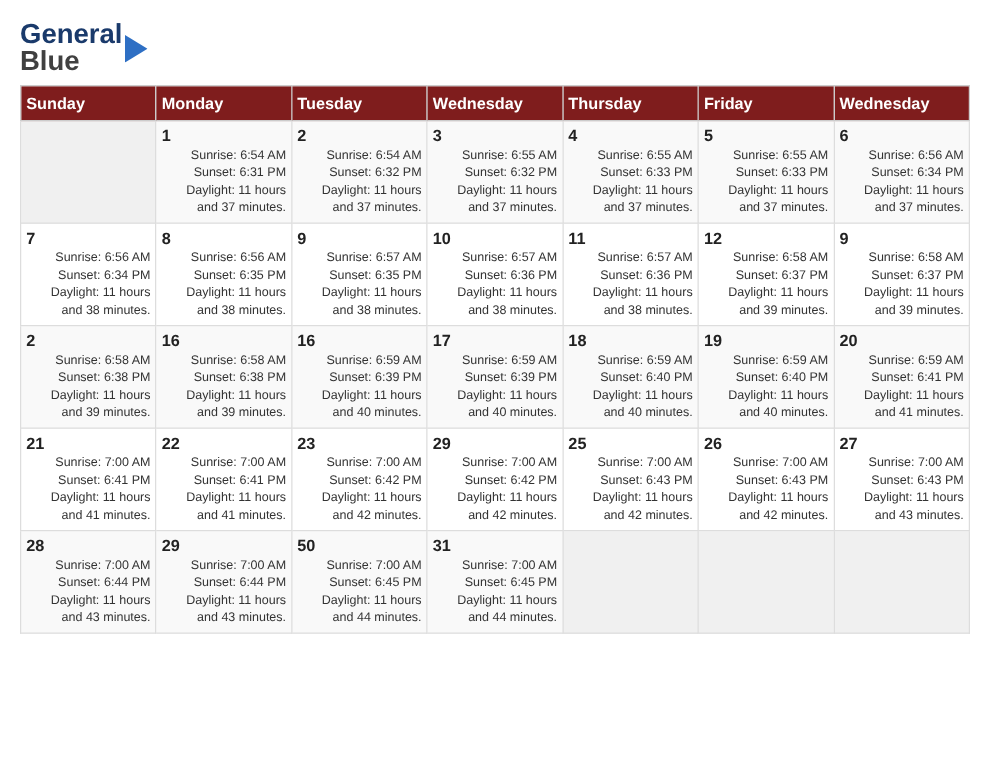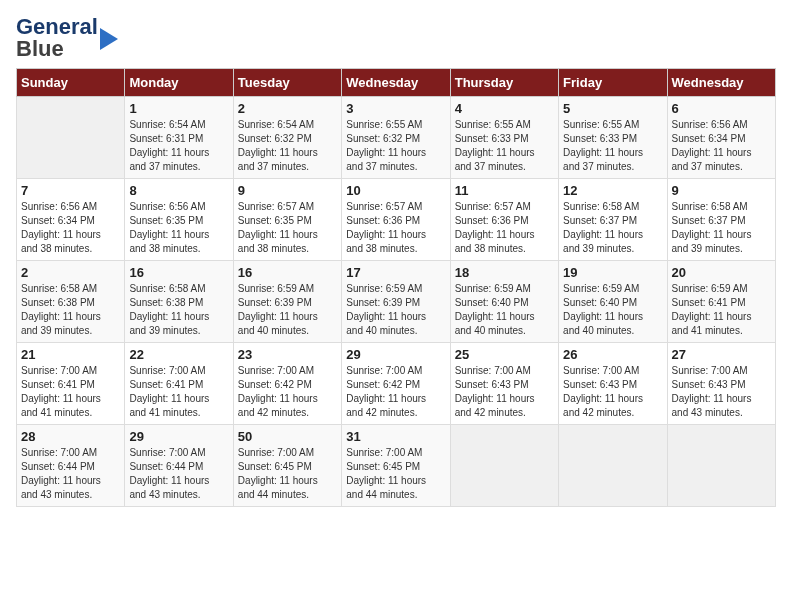--- a/index.html
+++ b/index.html
@@ -74,20 +74,21 @@
       font-weight: bold;
       font-size: 13px;
       color: #222;
       display: block;
       margin-bottom: 2px;
     }
     .day-info {
       font-size: 10px;
       color: #333;
       line-height: 1.4;
+      text-align: right;
     }
     td.empty {
       background: #f0f0f0 !important;
     }
   </style>
 </head>
 <body>
 
 <div class="header">
   <div class="logo">

